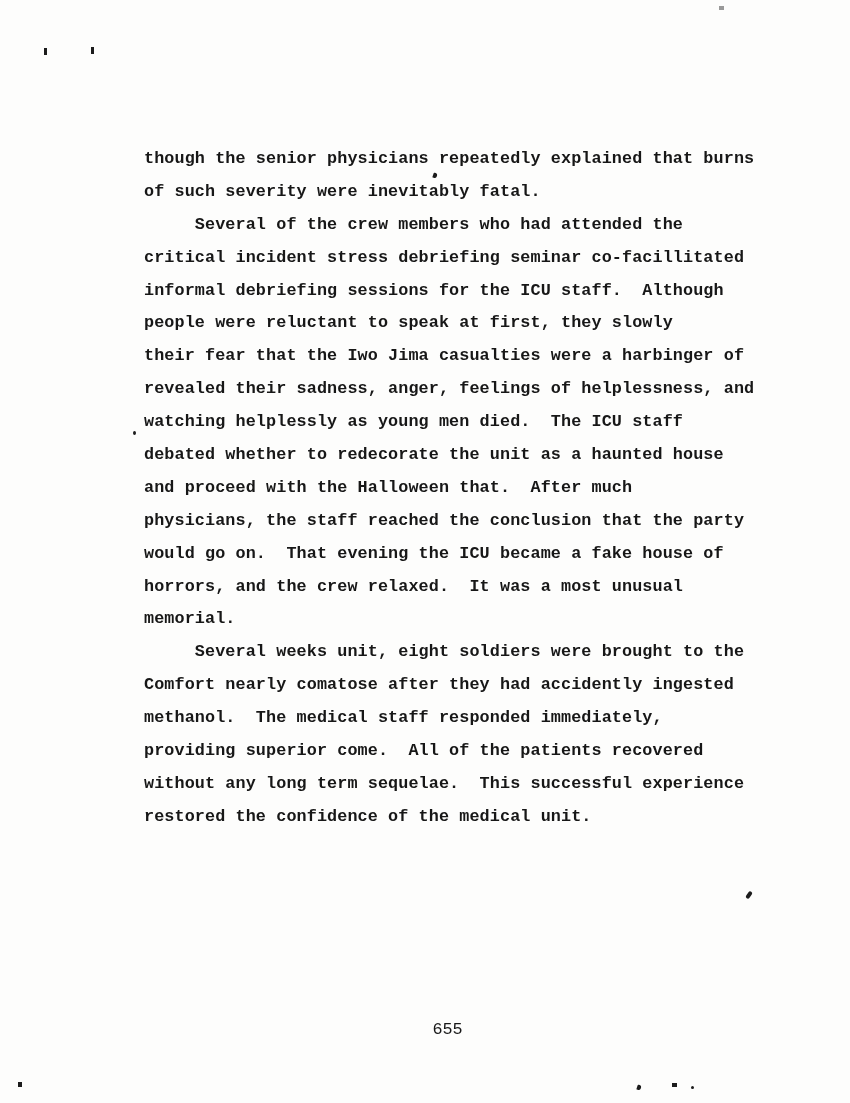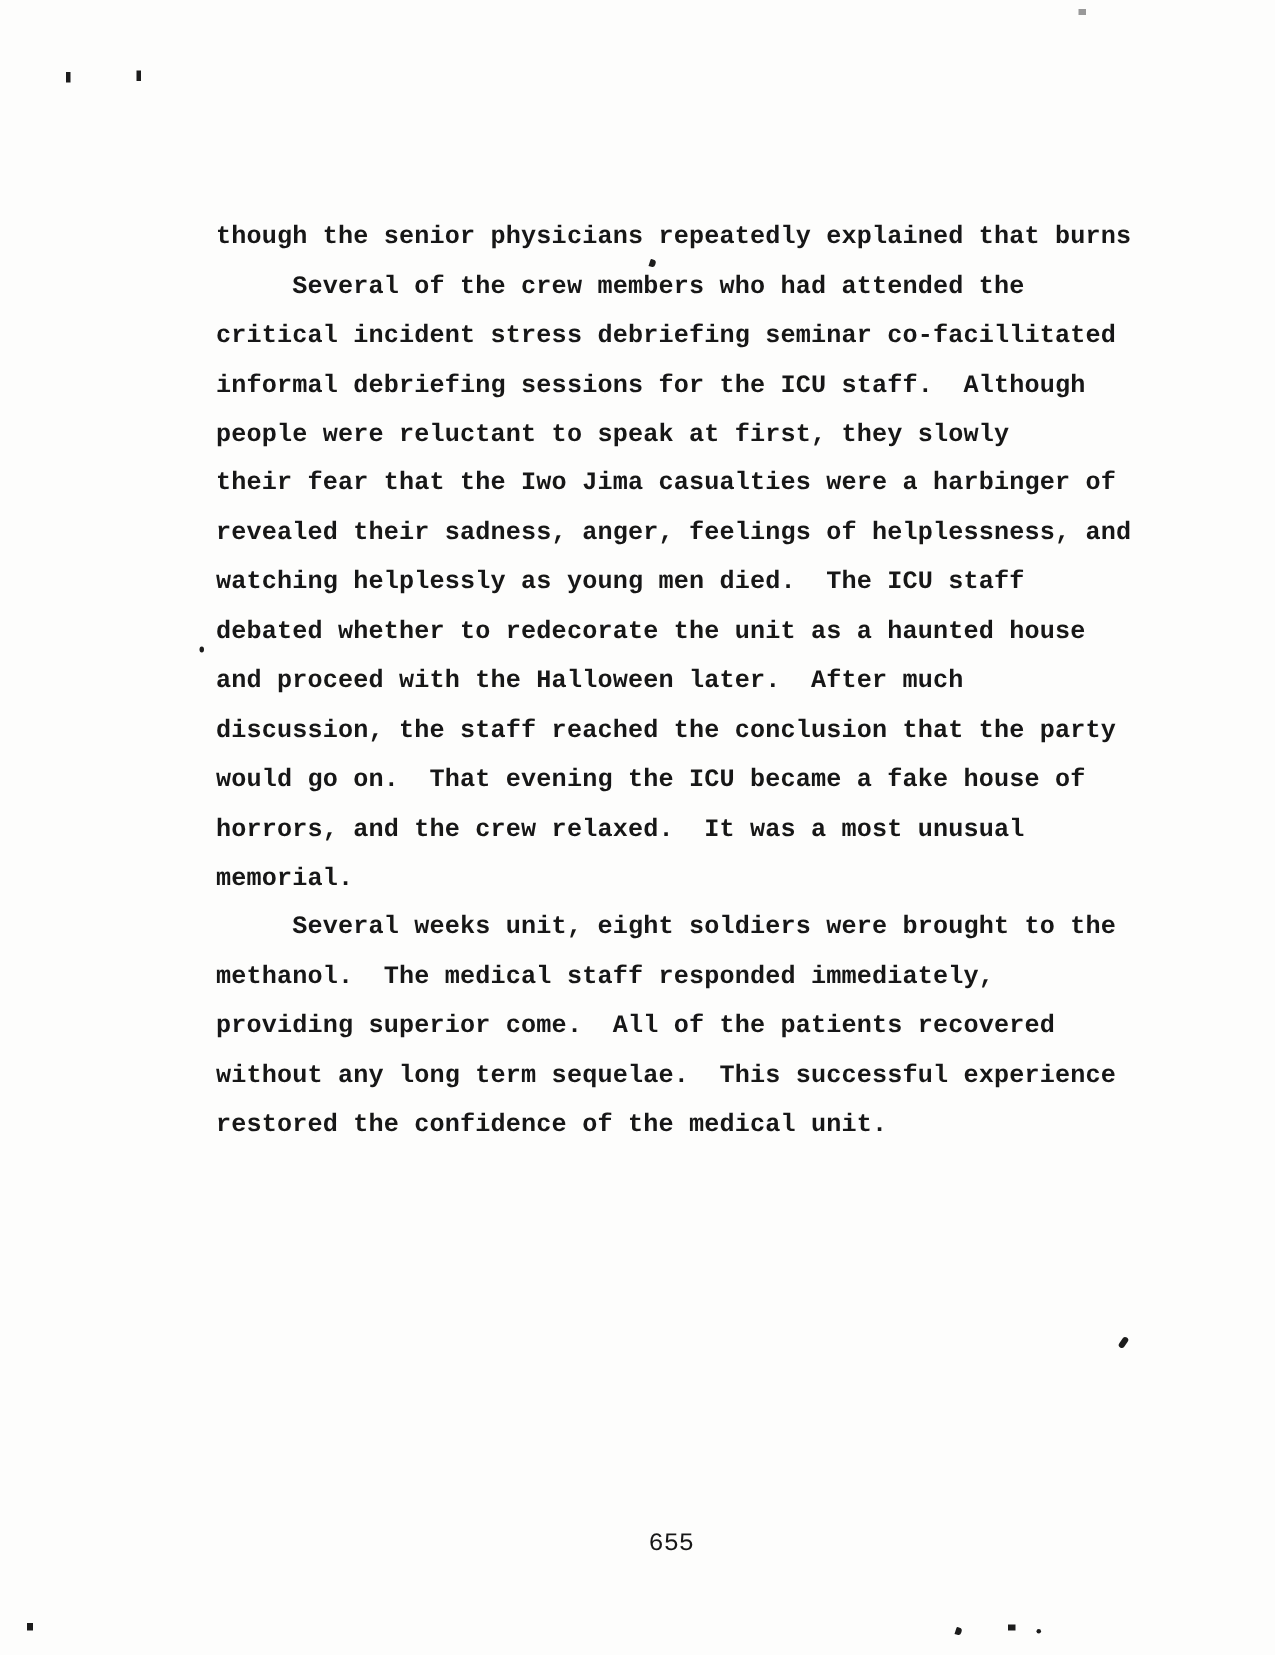--- a/index.html
+++ b/index.html
@@ -52,34 +52,36 @@
   .artifact.comma{border-radius:1px 2px 2px 0;transform:rotate(18deg);}
   .artifact.apostrophe{border-radius:2px;transform:rotate(35deg);}
   .artifact.dot{border-radius:50%;}
 </style>
 </head>
 <body>
 
 <div class="page">
   <div class="text-block">
       <div class="line">though the senior physicians repeatedly explained that burns</div>
+      <div class="line">of such severity were inevitably fatal.</div>
       <div class="line">     Several of the crew members who had attended the</div>
       <div class="line">critical incident stress debriefing seminar co-facillitated</div>
       <div class="line">informal debriefing sessions for the ICU staff.  Although</div>
       <div class="line">people were reluctant to speak at first, they slowly</div>
       <div class="line">their fear that the Iwo Jima casualties were a harbinger of</div>
       <div class="line">revealed their sadness, anger, feelings of helplessness, and</div>
       <div class="line">watching helplessly as young men died.  The ICU staff</div>
       <div class="line">debated whether to redecorate the unit as a haunted house</div>
-      <div class="line">and proceed with the Halloween later.  After much</div>
-      <div class="line">discussion, the staff reached the conclusion that the party</div>
+      <div class="line">and proceed with the Halloween that.  After much</div>
+      <div class="line">physicians, the staff reached the conclusion that the party</div>
       <div class="line">would go on.  That evening the ICU became a fake house of</div>
       <div class="line">horrors, and the crew relaxed.  It was a most unusual</div>
       <div class="line">memorial.</div>
       <div class="line">     Several weeks unit, eight soldiers were brought to the</div>
+      <div class="line">Comfort nearly comatose after they had accidently ingested</div>
       <div class="line">methanol.  The medical staff responded immediately,</div>
       <div class="line">providing superior come.  All of the patients recovered</div>
       <div class="line">without any long term sequelae.  This successful experience</div>
       <div class="line">restored the confidence of the medical unit.</div>
     </div>
   <div class="page-number">655</div>
   <div class="artifact-layer">
       <div class="artifact bar" style="left: 845px; top: 5px; width: 5px; height: 1084px;"></div>
       <div class="artifact bar-patch" style="left: 843px; top: 198px; width: 2px; height: 22px;"></div>
       <div class="artifact bar-patch" style="left: 843px; top: 948px; width: 2px; height: 58px;"></div>

